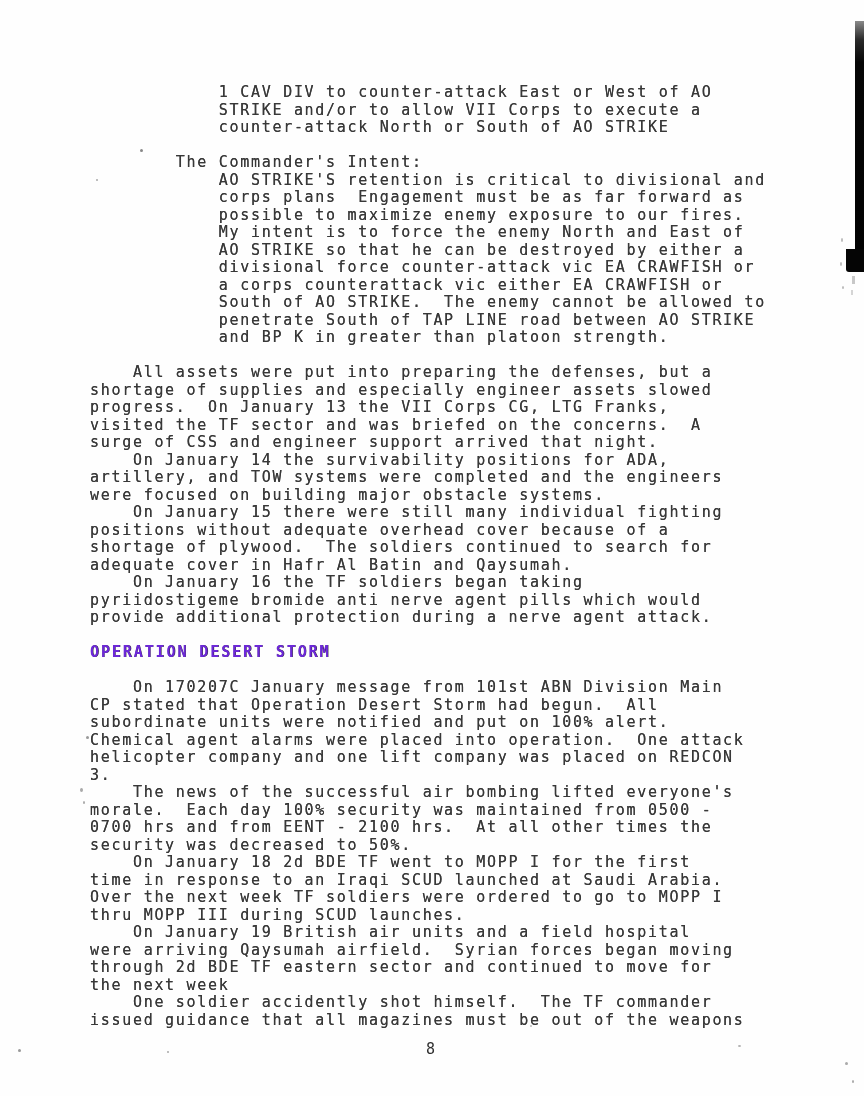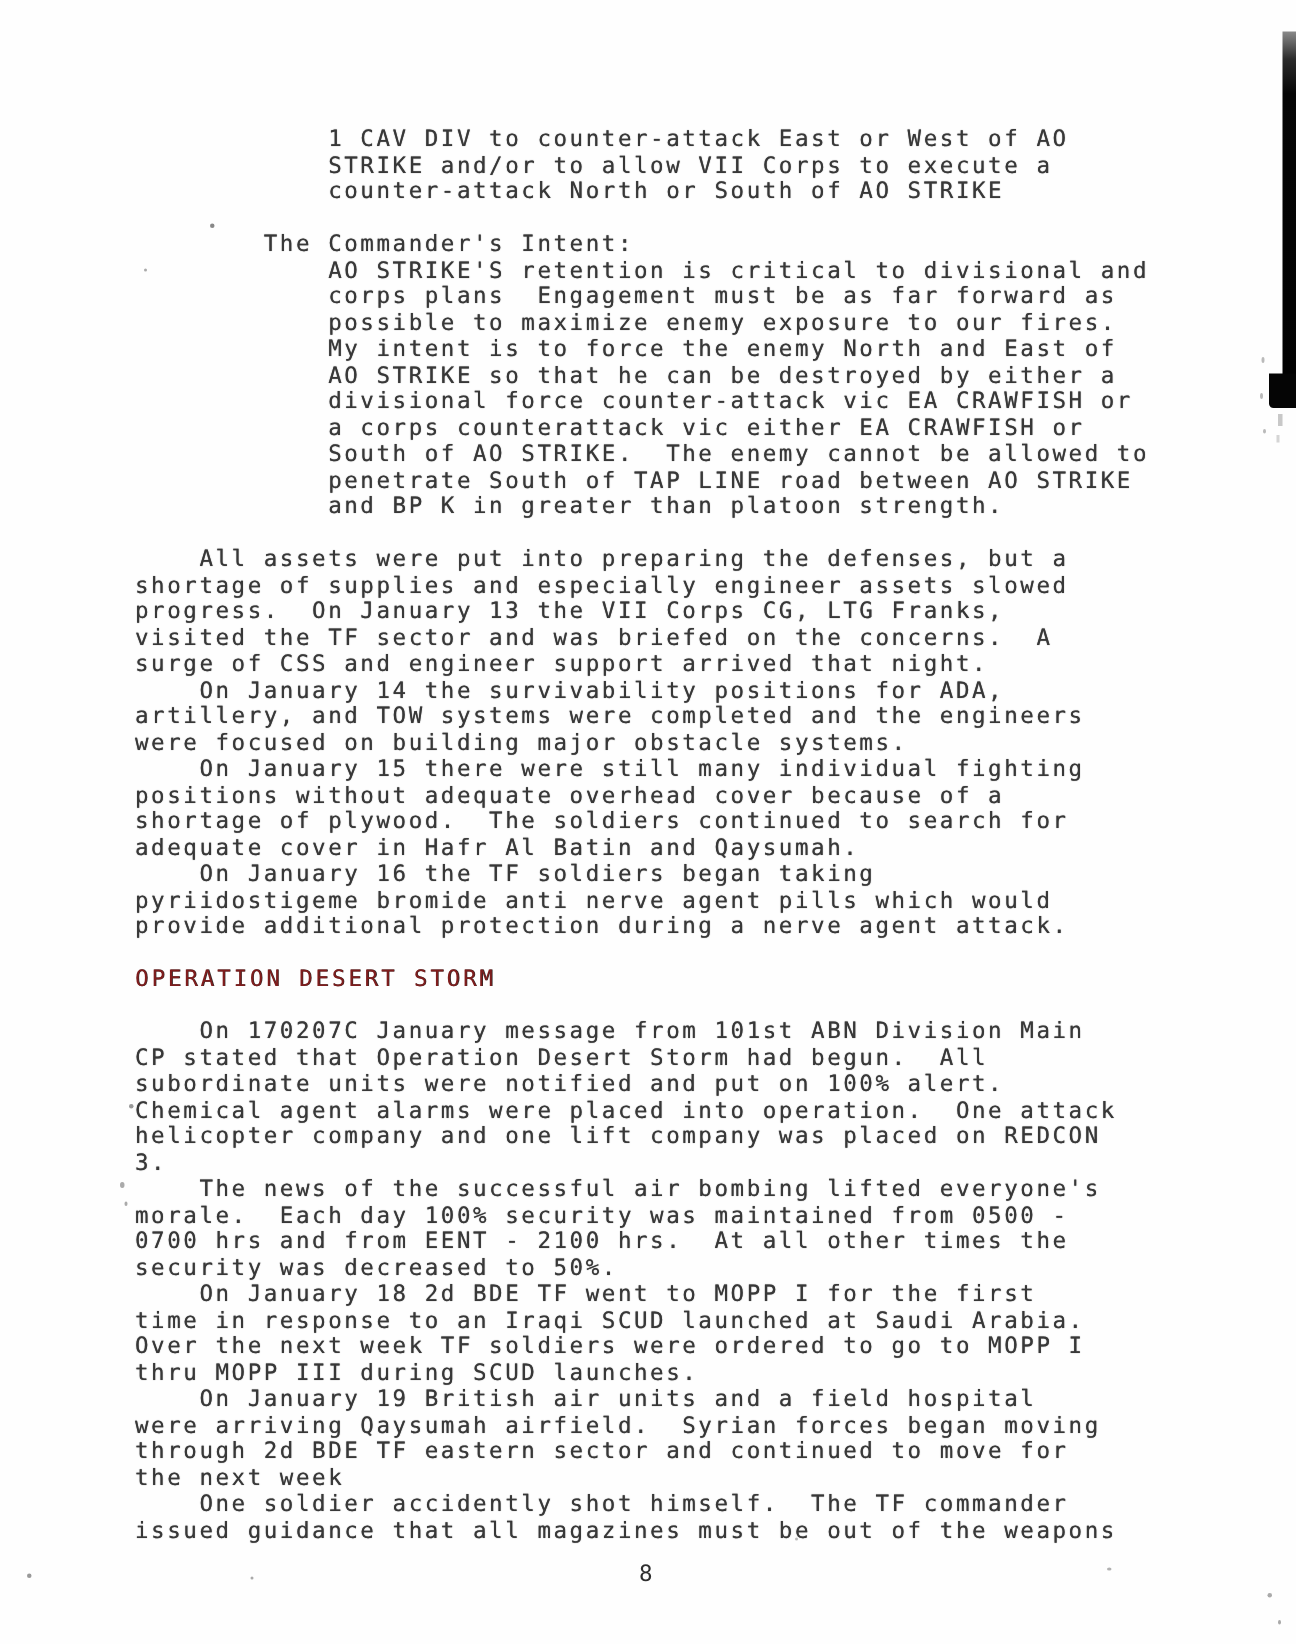--- a/index.html
+++ b/index.html
@@ -27,22 +27,22 @@
     letter-spacing: 1.7px;
     color: #383838;
     white-space: pre;
     text-shadow: 0 0 0.6px rgba(52,52,52,0.85);
   }
   .line {
     height: 17.5px;
     white-space: pre;
   }
   .line.heading {
-    font-weight: 400;
-    color: #7f1d1d;
+    font-weight: 700;
+    color: #6d28d9;
     letter-spacing: 1.9px;
     text-shadow: 0.4px 0 0 rgba(20,20,20,0.9);
   }
   .page-number {
     position: absolute;
     left: 426px;
     top: 1040px;
     font-size: 15px;
     letter-spacing: 1.5px;
     color: #2f2f2f;

